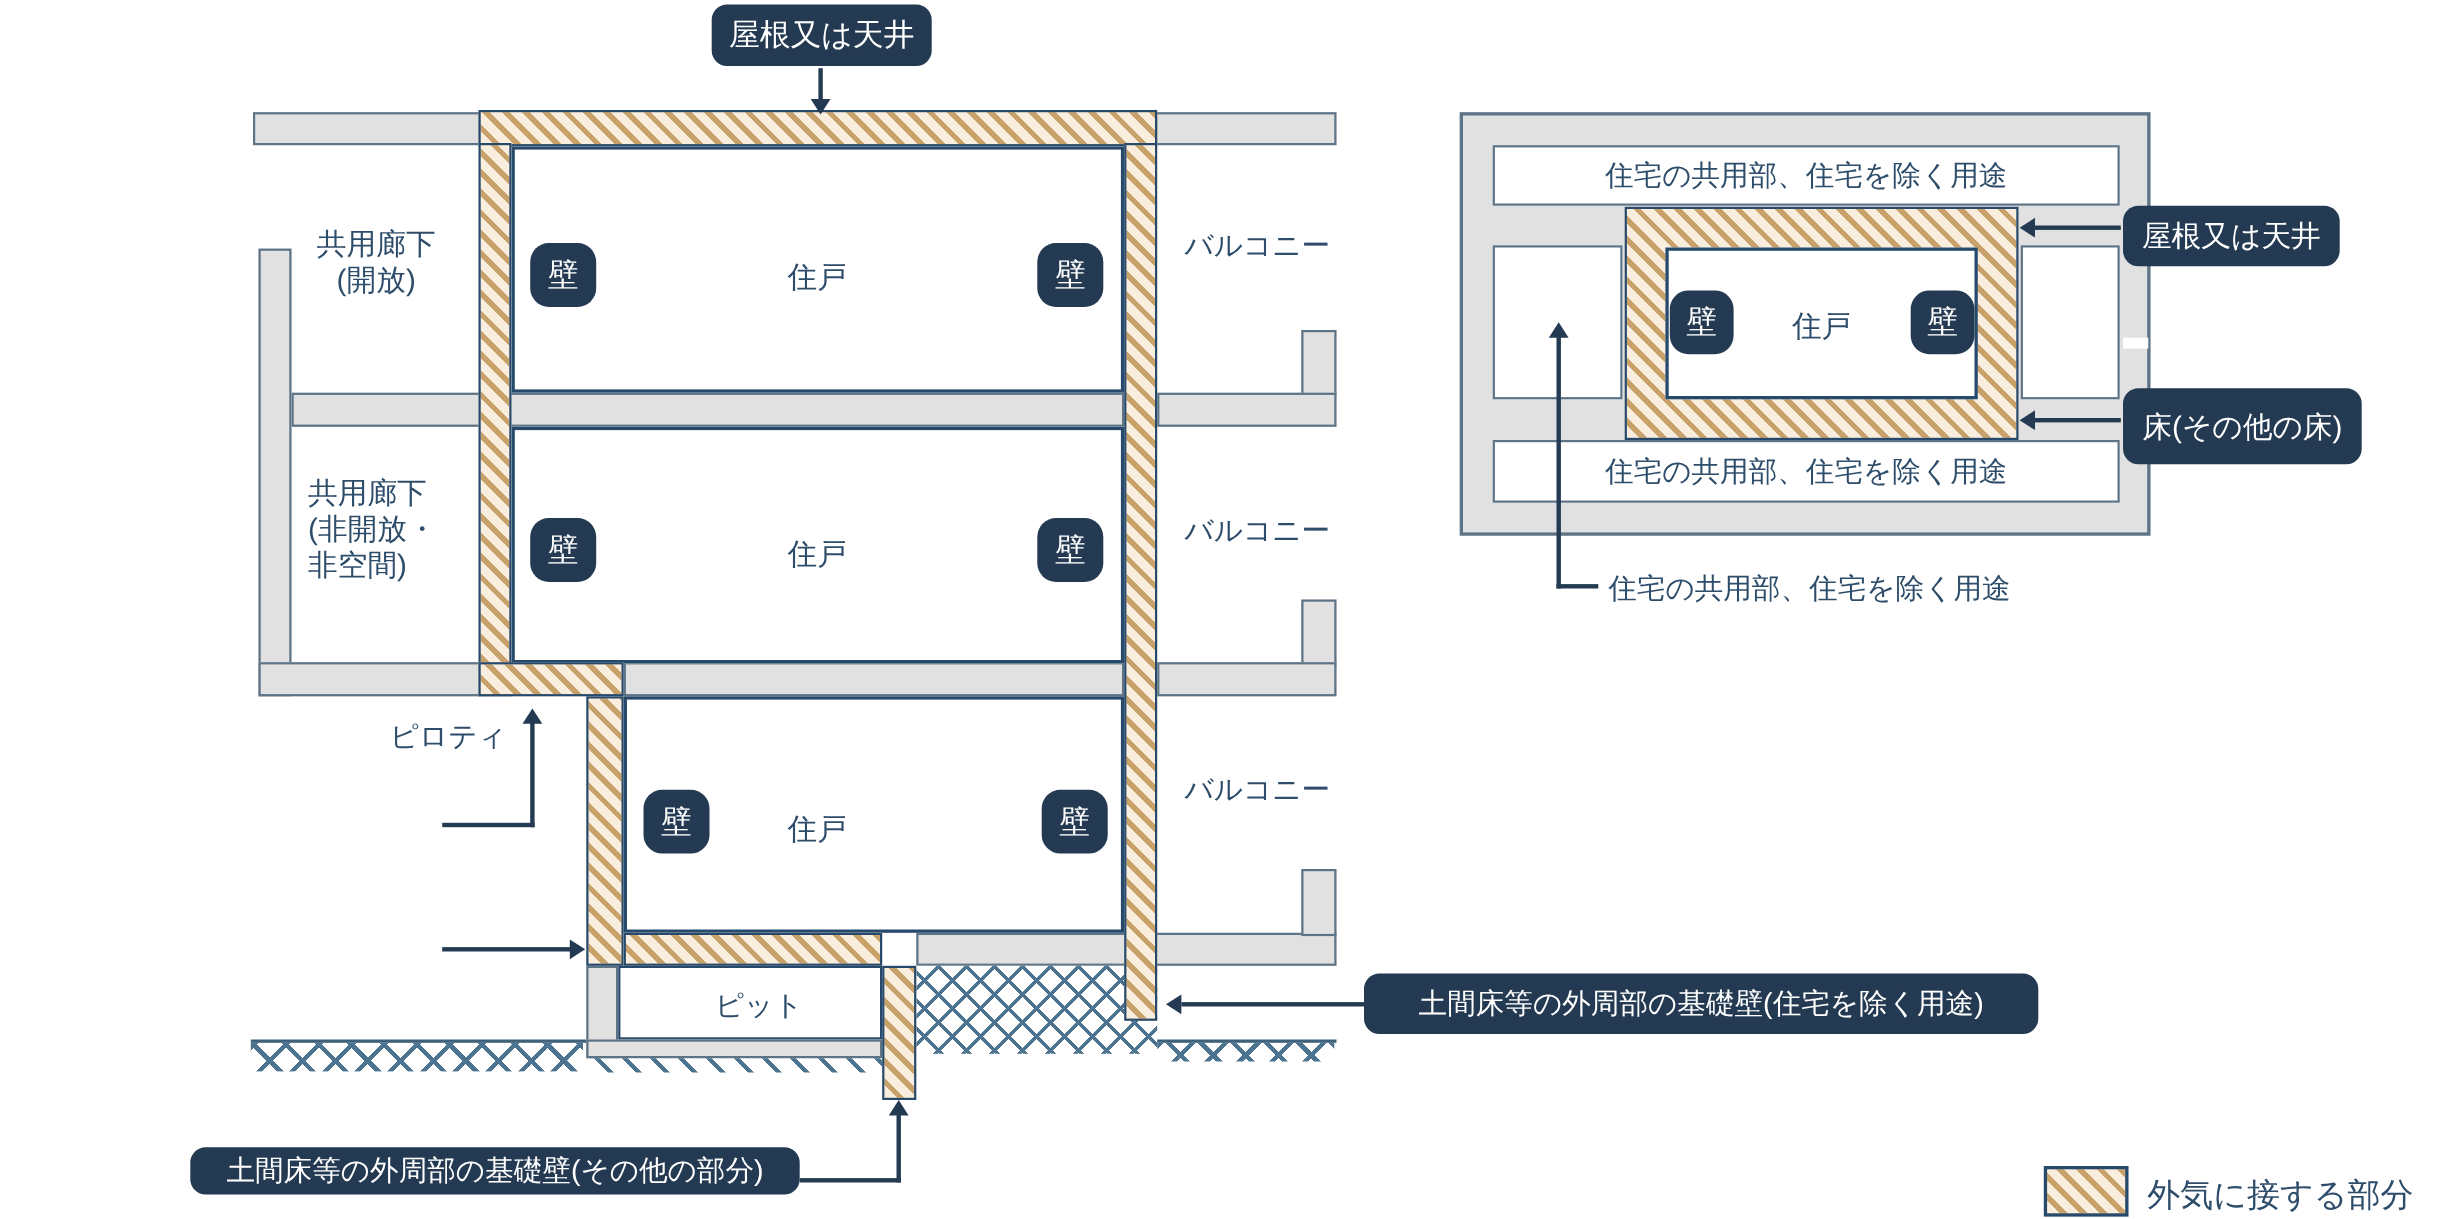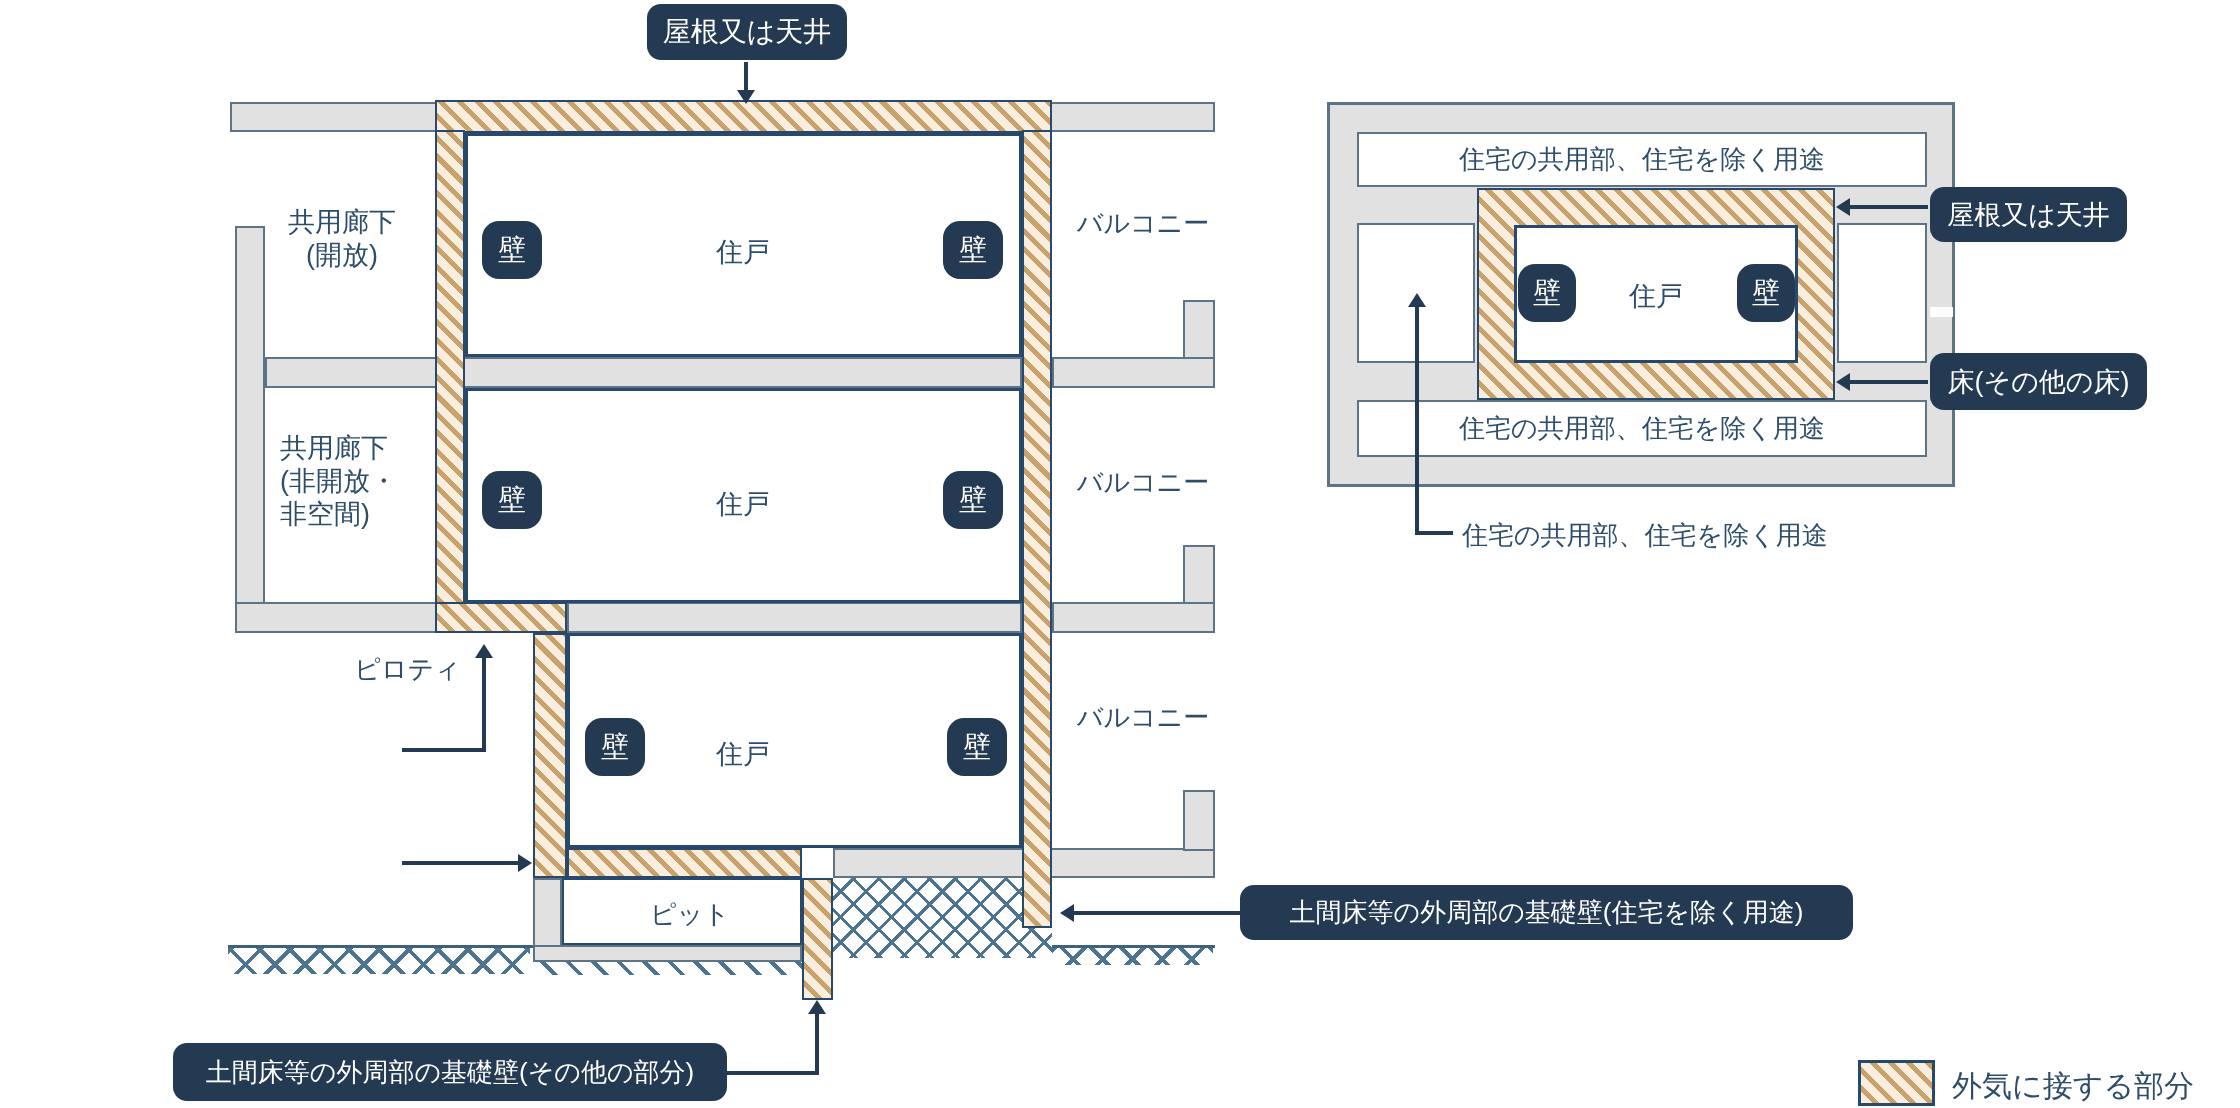--- a/index.html
+++ b/index.html
@@ -112,21 +112,21 @@
   <div class="abs shaft" style="left:744px;top:62px;width:4px;height:30px;"></div>
   <div class="abs head-down" style="left:737px;top:90px;"></div>
 
   <div class="abs shaft" style="left:402px;top:748px;width:84px;height:4px;"></div>
   <div class="abs shaft" style="left:482px;top:655px;width:4px;height:97px;"></div>
   <div class="abs head-up" style="left:475px;top:644px;"></div>
 
   <div class="abs shaft" style="left:402px;top:861px;width:118px;height:4px;"></div>
   <div class="abs head-right" style="left:518px;top:854px;"></div>
 
-  <div class="abs badge" style="left:173px;top:1043px;width:554px;height:58px;font-size:26px;">土間床等の外周部の基礎壁(その他の部分)</div>
+  <div class="abs badge" style="left:173px;top:1043px;width:554px;height:43px;font-size:26px;">土間床等の外周部の基礎壁(その他の部分)</div>
   <div class="abs shaft" style="left:727px;top:1071px;width:92px;height:4px;"></div>
   <div class="abs shaft" style="left:815px;top:1011px;width:4px;height:64px;"></div>
   <div class="abs head-up" style="left:808px;top:1000px;"></div>
 
   <div class="abs badge" style="left:1240px;top:885px;width:613px;height:55px;font-size:26px;">土間床等の外周部の基礎壁(住宅を除く用途)</div>
   <div class="abs shaft" style="left:1074px;top:911px;width:166px;height:4px;"></div>
   <div class="abs head-left" style="left:1060px;top:904px;"></div>
 
   <div class="abs gray" style="left:1327px;top:102px;width:628px;height:385px;border-width:3px;"></div>
   <div class="abs" style="left:1357px;top:132px;width:570px;height:55px;background:#fff;border:2px solid #5d7386;display:flex;align-items:center;justify-content:center;">
@@ -142,21 +142,21 @@
   <div class="abs hatch" style="left:1477px;top:188px;width:358px;height:212px;"></div>
   <div class="abs whitebox" style="left:1514px;top:225px;width:284px;height:138px;"></div>
   <div class="abs txt" style="left:1606px;top:280px;width:100px;font-size:27px;">住戸</div>
   <div class="abs wallbadge" style="left:1518px;top:264px;width:58px;">壁</div>
   <div class="abs wallbadge" style="left:1737px;top:264px;width:58px;">壁</div>
 
   <div class="abs badge" style="left:1930px;top:187px;width:197px;height:55px;font-size:27px;">屋根又は天井</div>
   <div class="abs shaft" style="left:1850px;top:205px;width:78px;height:4px;"></div>
   <div class="abs head-left" style="left:1836px;top:198px;"></div>
 
-  <div class="abs badge" style="left:1930px;top:353px;width:217px;height:57px;font-size:27px;">床(その他の床)</div>
+  <div class="abs badge" style="left:1930px;top:353px;width:217px;height:69px;font-size:27px;">床(その他の床)</div>
   <div class="abs shaft" style="left:1850px;top:380px;width:78px;height:4px;"></div>
   <div class="abs head-left" style="left:1836px;top:373px;"></div>
 
   <div class="abs shaft" style="left:1415px;top:305px;width:4px;height:230px;"></div>
   <div class="abs head-up" style="left:1408px;top:293px;"></div>
   <div class="abs shaft" style="left:1415px;top:531px;width:38px;height:4px;"></div>
   <div class="abs txt" style="left:1462px;top:519px;width:420px;text-align:left;white-space:nowrap;">住宅の共用部、住宅を除く用途</div>
 
   <div class="abs hatch" style="left:1858px;top:1060px;width:77px;height:46px;border-width:3px;"></div>
   <div class="abs" style="left:1952px;top:1066px;font-size:30px;white-space:nowrap;">外気に接する部分</div>

